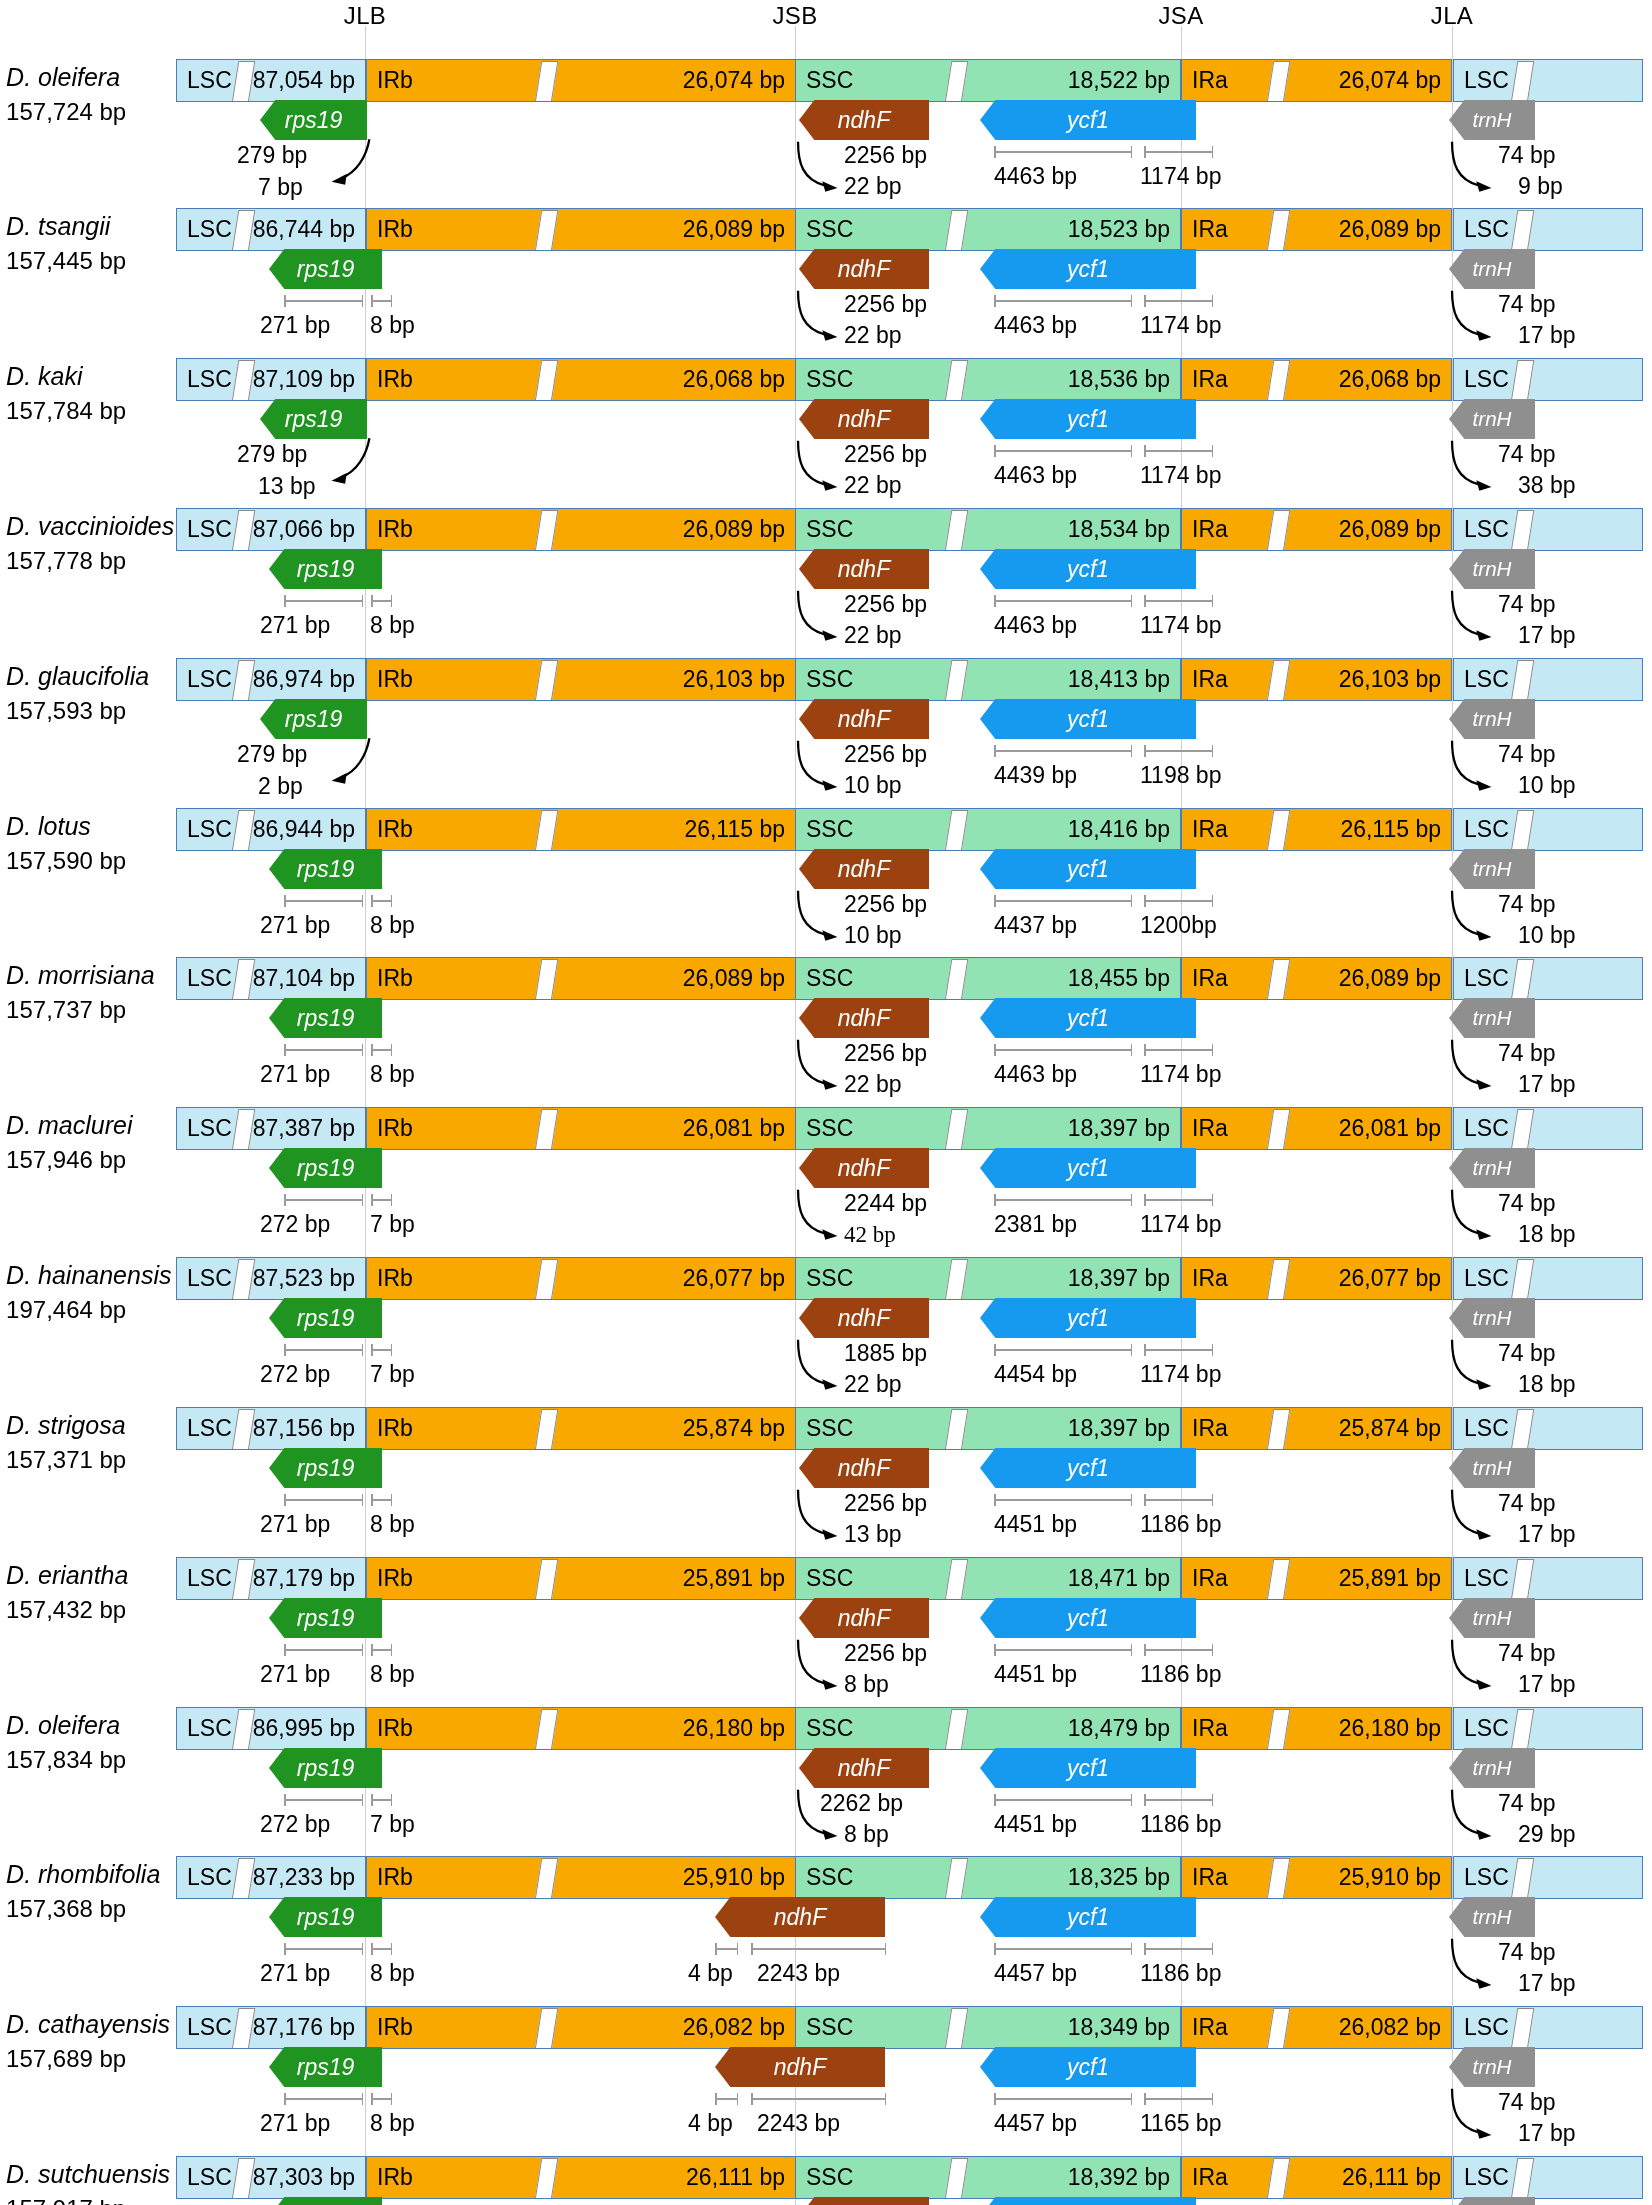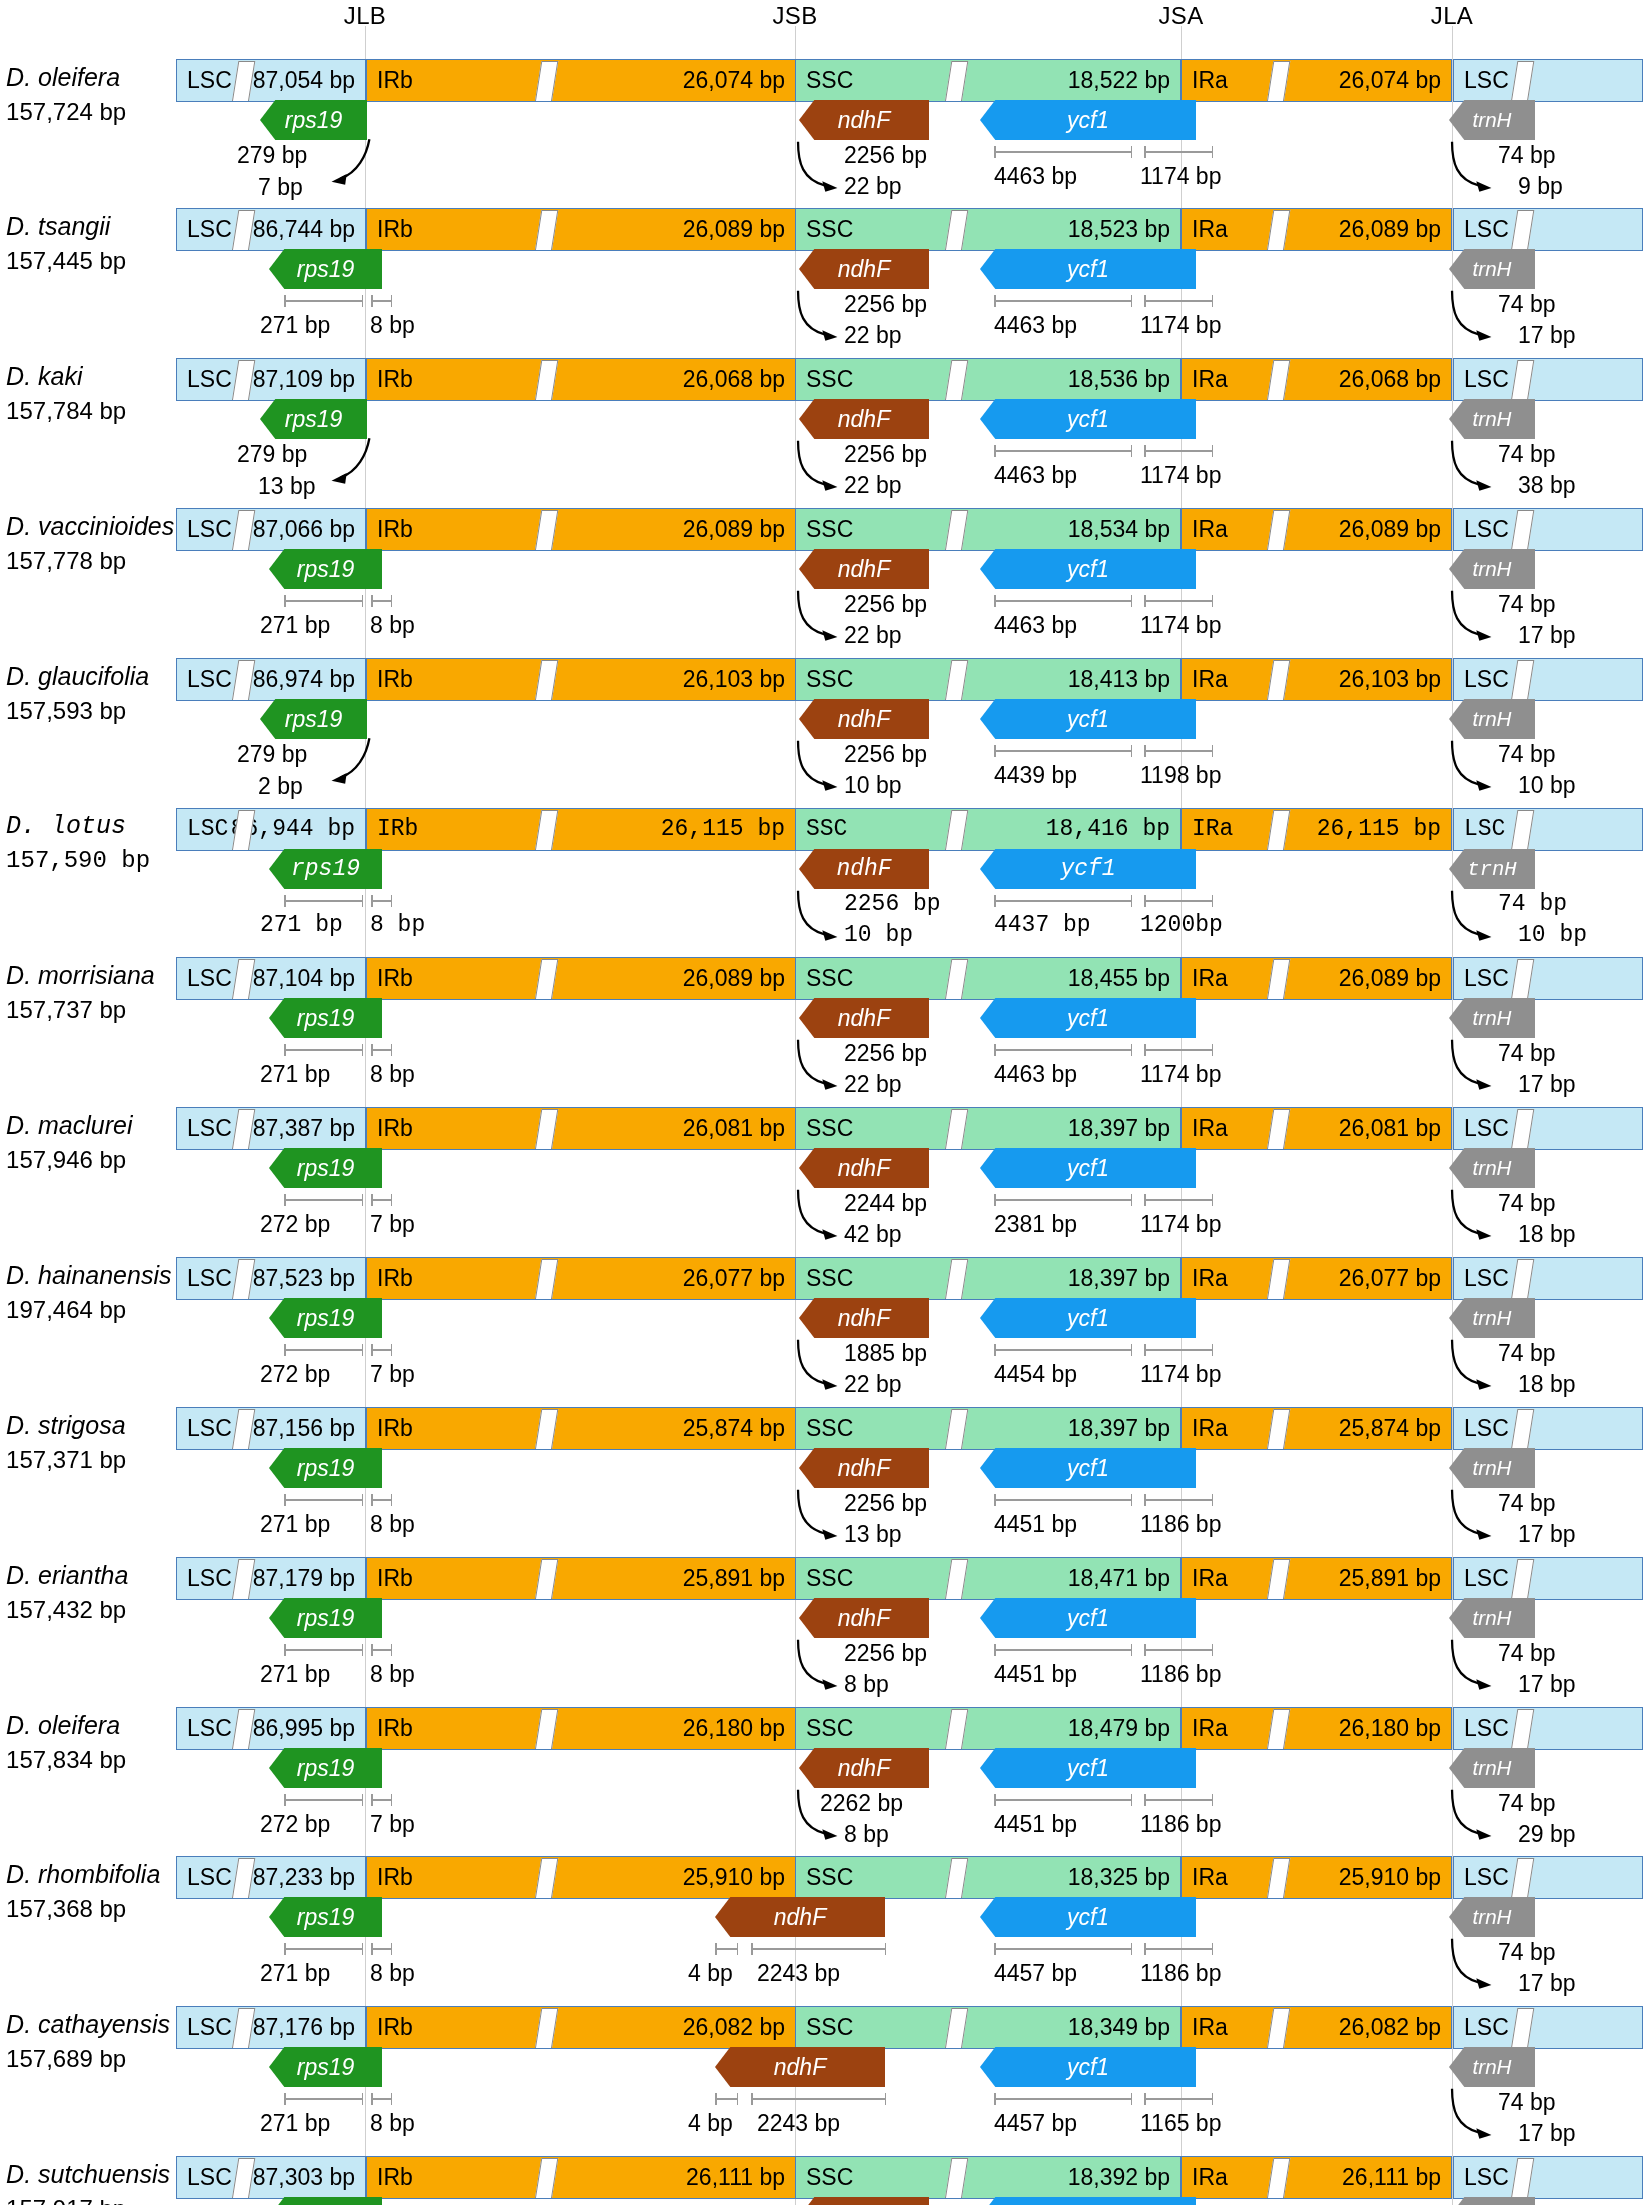--- a/index.html
+++ b/index.html
@@ -480,21 +480,21 @@
         </div>
         <div class="curve" style="left: 1449px; top: 109px;">
           <svg width="47" height="55" viewBox="0 0 62 72">
             <path d="M4,2 C4,30 10,52 40,60" fill="none" stroke="#000" stroke-width="3"></path>
             <path d="M56,63 L36,54 L40,68 Z" fill="#000"></path>
           </svg>
         </div>
         <div class="ann2" style="left: 1498px; top: 109px;">74 bp</div>
         <div class="ann2" style="left: 1518px; top: 140px;">10 bp</div>
       </div>
-      <div class="row" style="top: 780px; font-family: Liberation Mono, monospace;">
+      <div class="row" style="top: 780px;">
         <div class="sp-name">D. lotus</div>
         <div class="sp-size">157,590 bp</div>
         <div class="bar" style="left: 176px; width: 1466px;">
           <div class="seg lsc" style="left: 0px; width: 190px;">
             <span class="seg-name">LSC</span>
             <span class="seg-len">86,944 bp</span>
             <div class="brk" style="left: 58px;"></div>
           </div>
           <div class="seg ir" style="left: 190px; width: 430px;">
             <span class="seg-name">IRb</span>
@@ -698,21 +698,21 @@
         <div class="gene ndhf" style="left: 799px; top: 69px; width: 130px;">
           <span>ndhF</span>
         </div>
         <div class="curve" style="left: 795px; top: 109px;">
           <svg width="47" height="55" viewBox="0 0 62 72">
             <path d="M4,2 C4,30 10,52 40,60" fill="none" stroke="#000" stroke-width="3"></path>
             <path d="M56,63 L36,54 L40,68 Z" fill="#000"></path>
           </svg>
         </div>
         <div class="ann2" style="left: 844px; top: 109px;">2244 bp</div>
-        <div class="ann2" style="left: 844px; top: 140px;">42 bp</div>
+        <div class="ann2" style="left: 844px; top: 140px; font-family: Liberation Serif, serif;">42 bp</div>
         <div class="gene ycf1" style="left: 980px; top: 69px; width: 216px;">
           <span>ycf1</span>
         </div>
         <div class="brk-meas" style="left: 994px; width: 138px; top: 115px;">
           <div class="hl"></div>
           <div class="cap l"></div>
           <div class="cap r"></div>
         </div>
         <div class="brk-meas" style="left: 1144px; width: 69px; top: 115px;">
           <div class="hl"></div>

